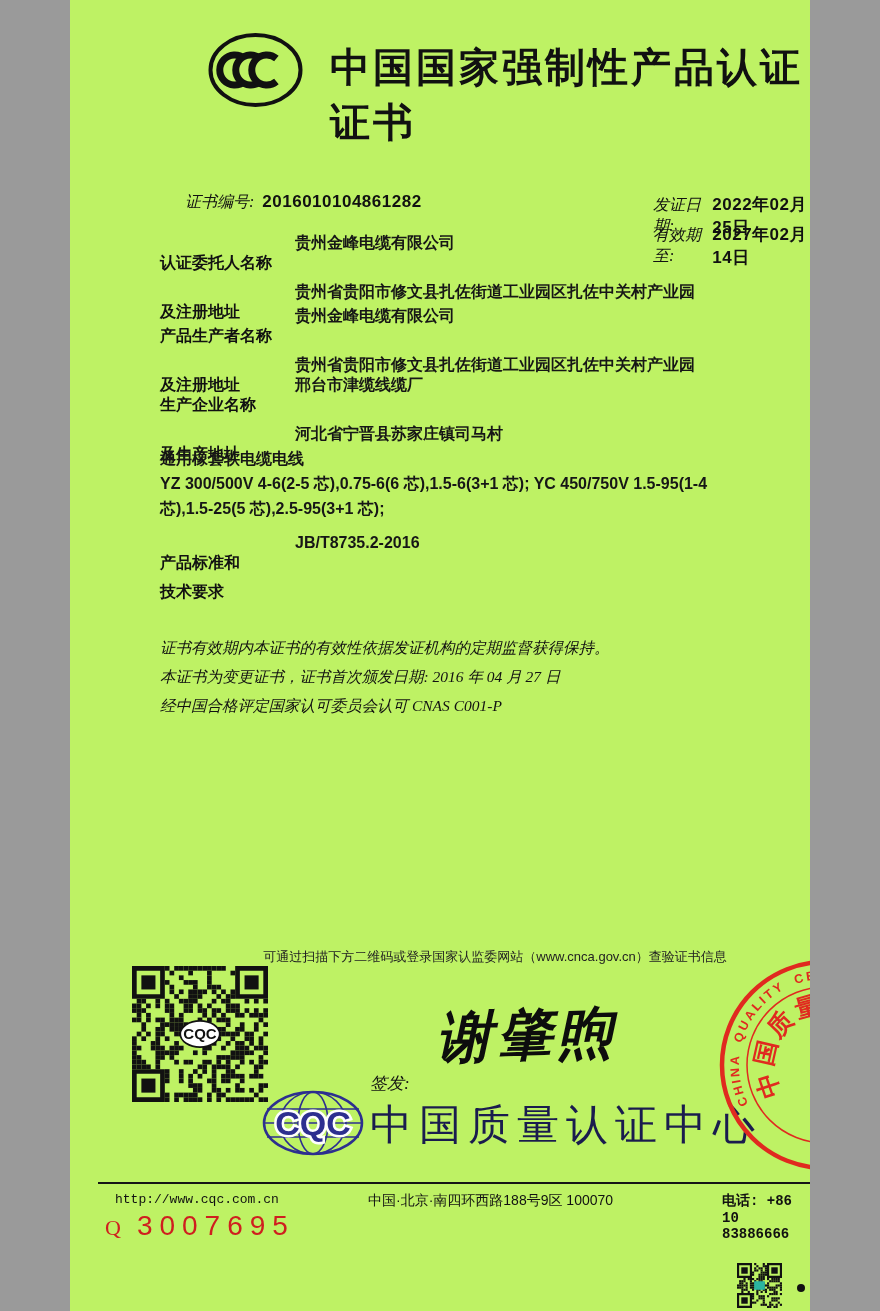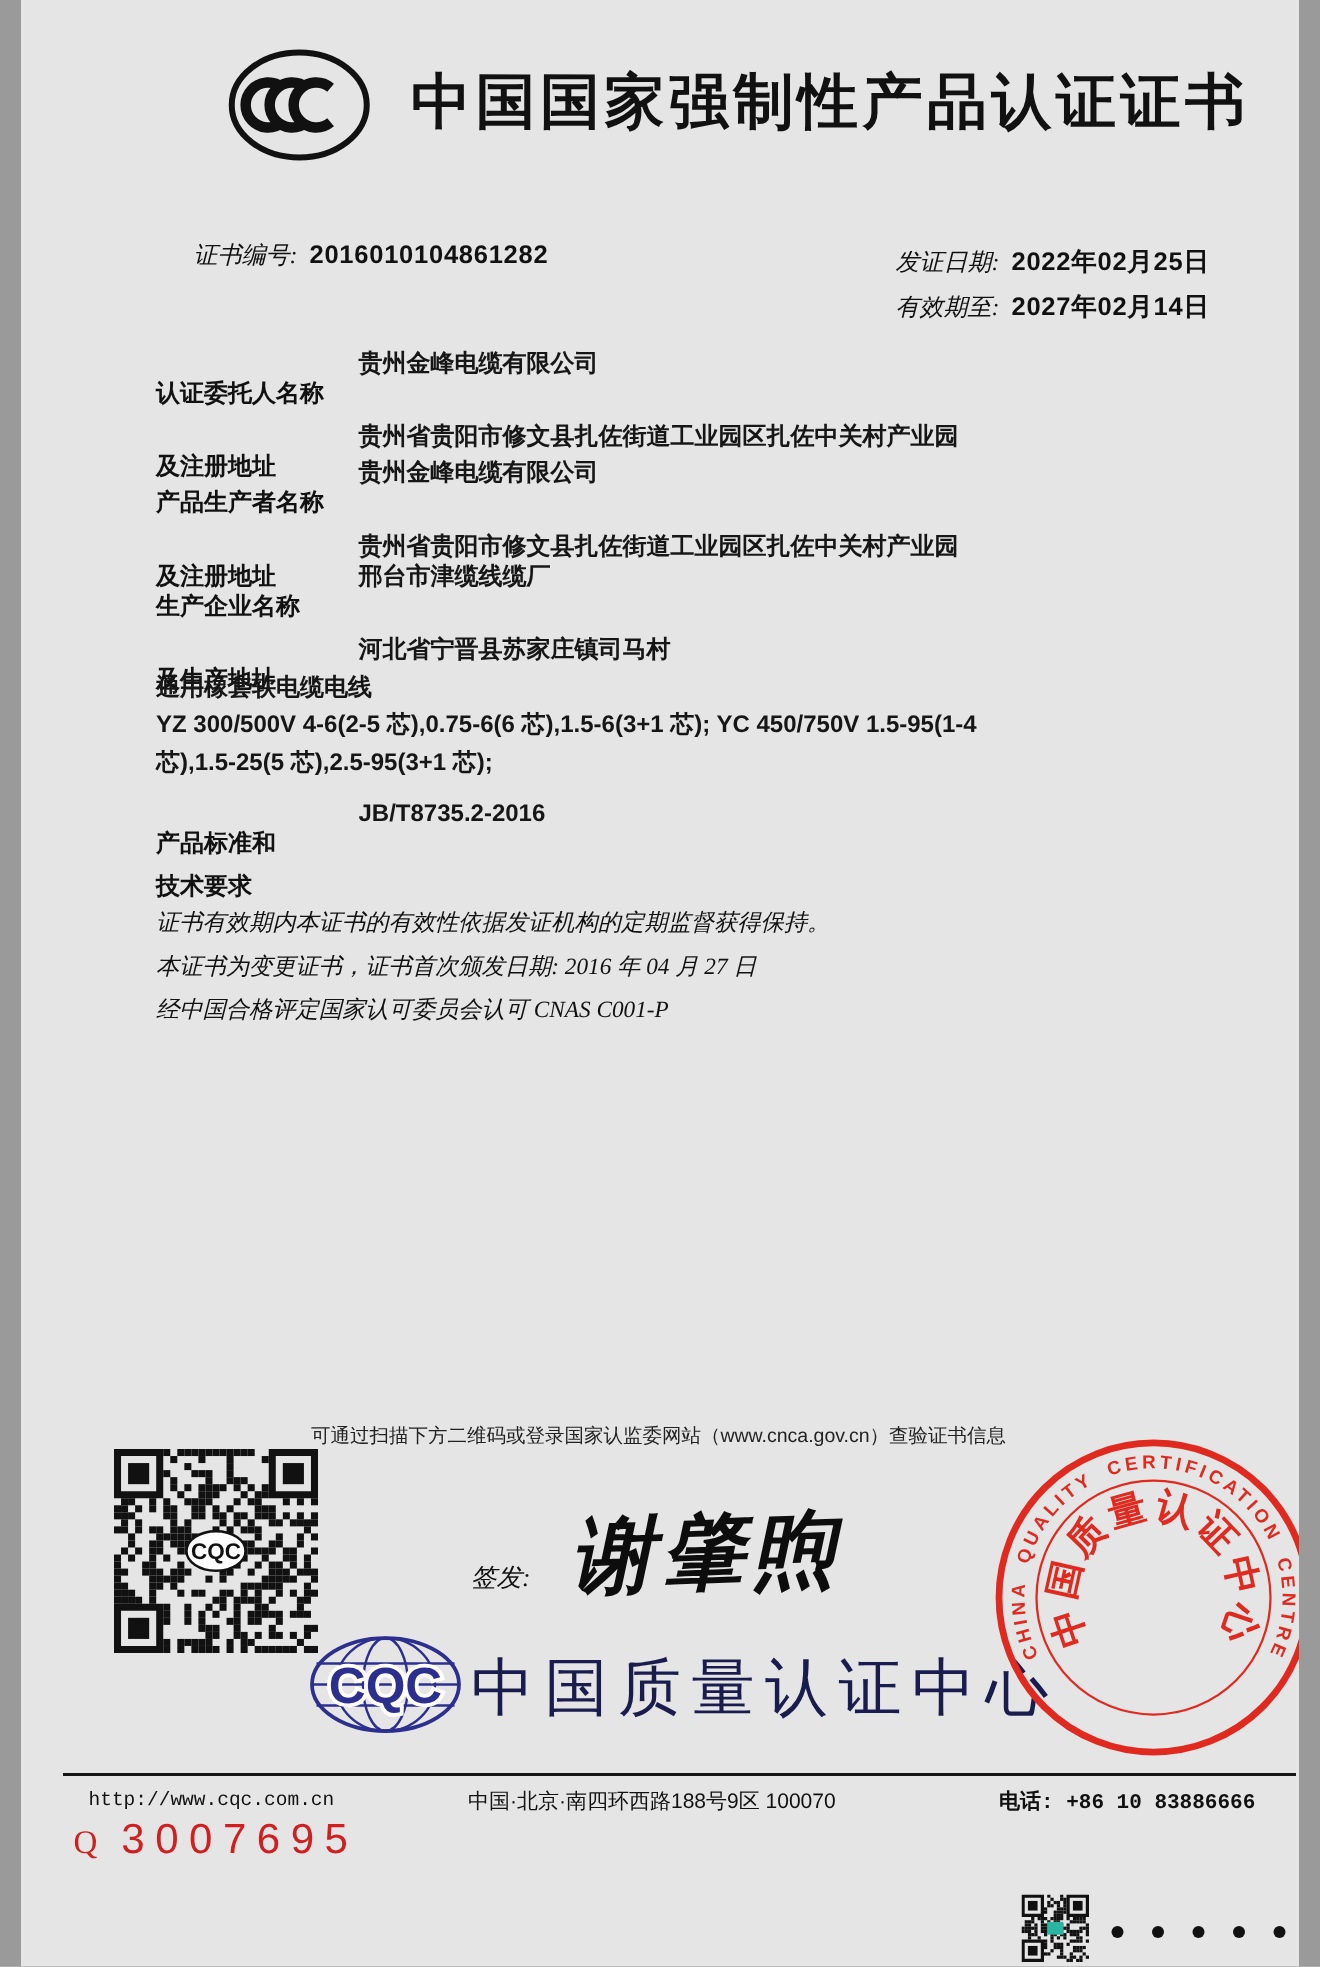--- a/index.html
+++ b/index.html
@@ -1,22 +1,22 @@
 <!DOCTYPE html>
 <html><head>
 <meta charset="utf-8">
 <style>
   html,body{margin:0;padding:0;background:#9a9a9a;}
-  #page{position:relative;width:852px;height:1311px;margin:0 auto;background:#e5e5e5;
+  #page{position:relative;width:740px;height:1311px;margin:0 auto;background:#bef264;
         font-family:"Liberation Sans",sans-serif;color:#1a1a1a;overflow:hidden;}
   .abs{position:absolute;}
   
   #title{left:260px;top:40px;font-size:40px;font-weight:bold;letter-spacing:3px;color:#111;}
   
-  .kai{font-family:"Liberation Serif",serif;font-style:italic;}
+  .kai{font-family:"Liberation Serif",serif;font-style:italic;margin-top:32px;}
   
   .meta-label{font-size:16px;color:#111;}
   .meta-value{font-size:17px;font-weight:600;letter-spacing:.5px;color:#111;}
   .meta-row{display:flex;gap:8px;align-items:baseline;}
   
   .group{position:absolute;left:90px;width:700px;}
   .row{display:flex;align-items:flex-start;line-height:29px;}
   .lbl{width:135px;flex:0 0 135px;font-weight:bold;font-size:16px;color:#111;margin-top:20px;}
   .val{font-size:16px;color:#161616;width:560px;font-weight:bold;}
   

